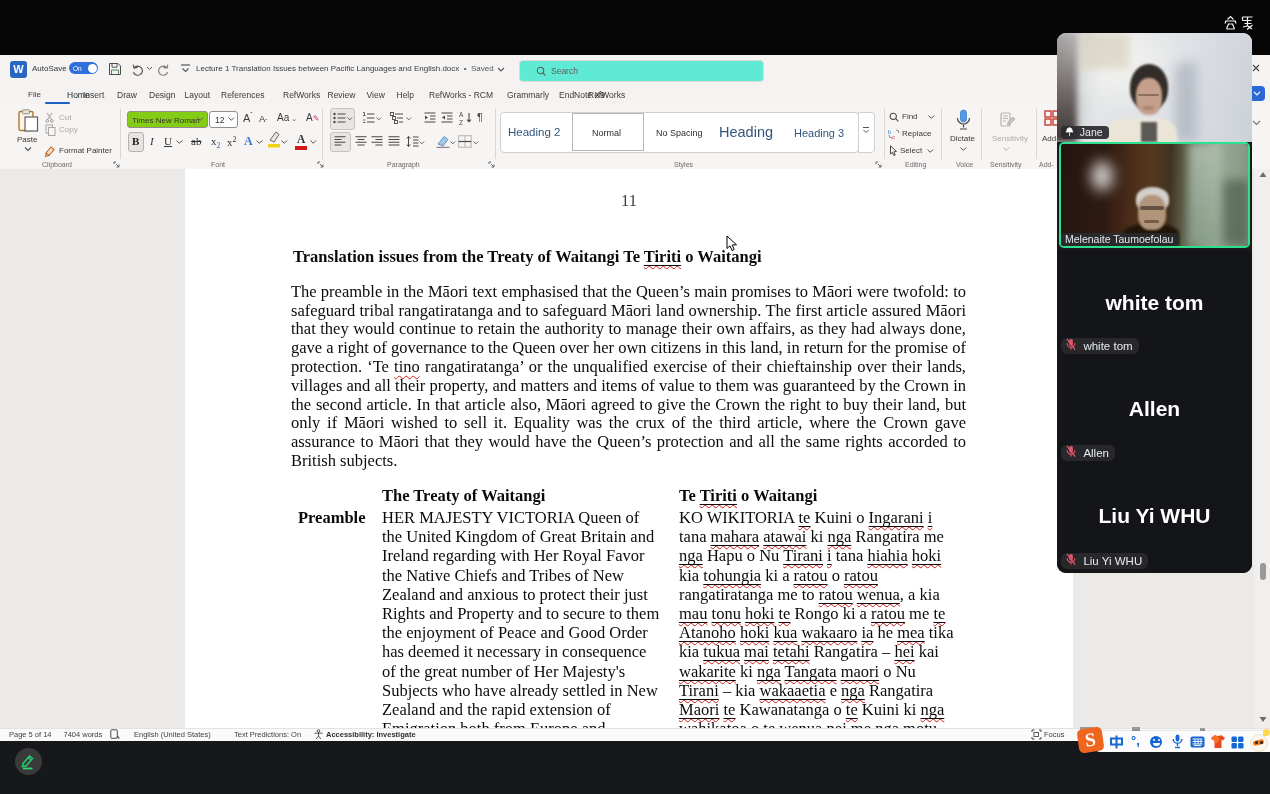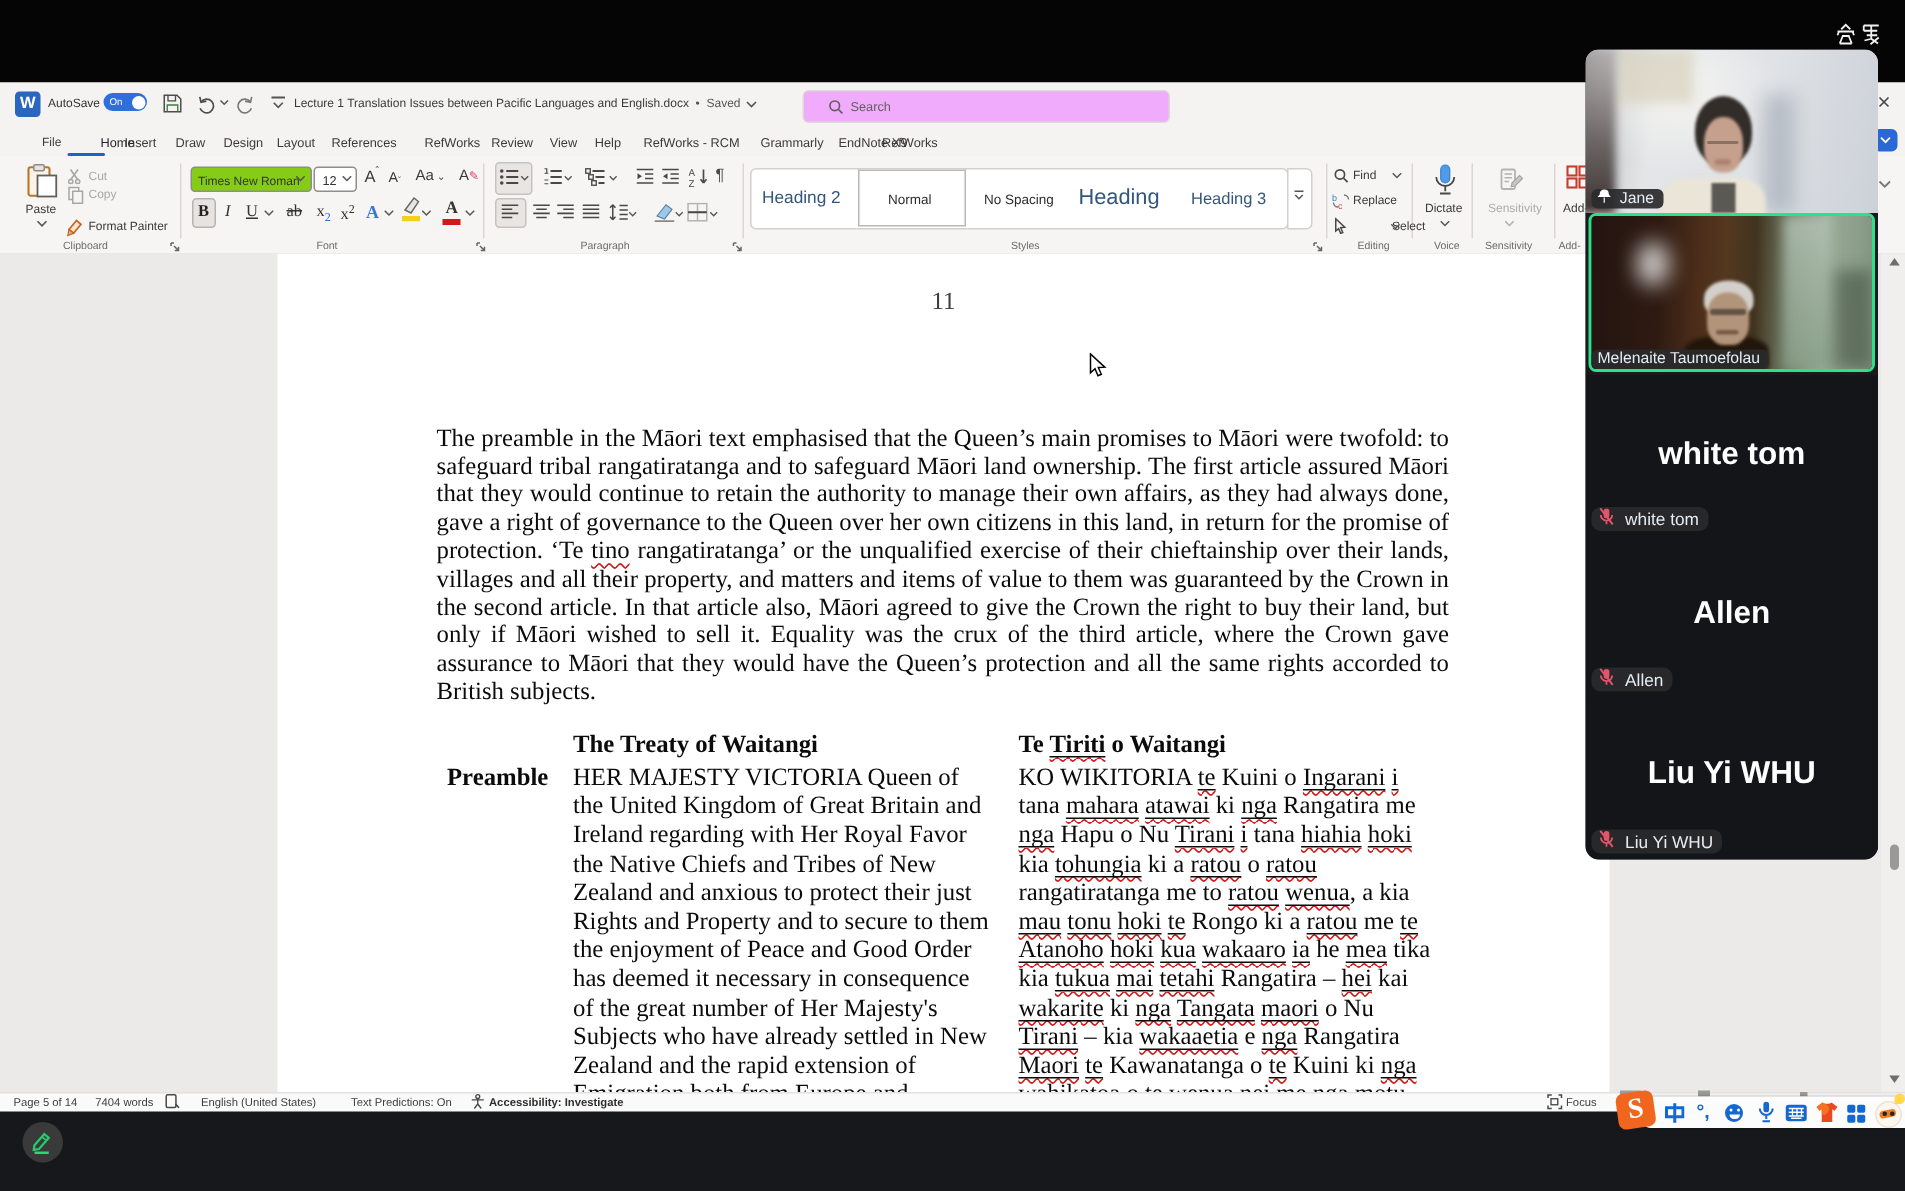--- a/index.html
+++ b/index.html
@@ -71,21 +71,21 @@
         <path d="M11.8 1.6 L11 5.2 L7.4 4.4" fill="none" stroke="#7b7977" stroke-width="1.1"></path>
       </svg>
       <svg class="abs" style="left:180px;top:9px" width="11" height="10" viewBox="0 0 11 10">
         <path d="M1 1 h9" stroke="#555" stroke-width="1.2"></path>
         <path d="M2.5 4.5 l3 3 l3 -3" fill="none" stroke="#555" stroke-width="1.1"></path>
       </svg>
       <div class="abs" style="left:196px;top:9px;font-size:8px;color:#3a3a3a;white-space:nowrap;">Lecture 1 Translation Issues between Pacific Languages and English.docx <span style="color:#555">&nbsp;•&nbsp; Saved</span></div>
       <svg class="abs" style="left:497px;top:12px" width="8" height="6" viewBox="0 0 8 6">
           <path d="M1 1 l3 3 l3 -3" fill="none" stroke="#555" stroke-width="1.1"></path>
         </svg>
-      <div class="abs" style="left:519px;top:5px;width:243px;height:20px;background:#f0abfc;border:1px solid #dcd9d7;border-radius:4px;margin-left:16px;">
+      <div class="abs" style="left:519px;top:5px;width:243px;height:20px;background:#5eead4;border:1px solid #dcd9d7;border-radius:4px;">
         <svg class="abs" style="left:16px;top:5px" width="11" height="11" viewBox="0 0 11 11">
             <circle cx="4.5" cy="4.5" r="3.2" fill="none" stroke="#605e5c" stroke-width="1.1"></circle>
             <path d="M7 7 l2.6 2.6" stroke="#605e5c" stroke-width="1.1"></path>
           </svg>
         <div class="abs" style="left:31px;top:5px;font-size:8.5px;color:#605e5c;">Search</div>
       </div>
     </div>
 
     <div id="tabsrow">
       <div class="tab" style="left:28px;font-size:8px;">File</div>
@@ -308,21 +308,21 @@
         </svg>
       <svg class="abs" style="left:888px;top:24px" width="12" height="12" viewBox="0 0 12 12">
         <text x="0" y="6" font-size="6" fill="#3a81c4" font-family="Liberation Sans">b</text>
         <text x="4" y="11" font-size="6" fill="#c44" font-family="Liberation Sans">c</text>
         <path d="M8 2 a3 3 0 0 1 3 3 M4 10 a3 3 0 0 1 -3 -3" stroke="#777" stroke-width="0.9" fill="none"></path>
       </svg>
       <div class="abs" style="left:902px;top:25px;font-size:8px;color:#3b3937;">Replace</div>
       <svg class="abs" style="left:889px;top:41px" width="9" height="11" viewBox="0 0 9 11">
           <path d="M1.5 0.8 L7.5 6.5 L4.8 6.8 L6.2 10 L4.8 10.6 L3.4 7.4 L1.5 9 z" fill="none" stroke="#4a4846" stroke-width="1"></path>
         </svg>
-      <div class="abs" style="left:928px;top:42px;font-size:8px;color:#3b3937;">Select</div>
+      <div class="abs" style="left:900px;top:42px;font-size:8px;color:#3b3937;">Select</div>
       <svg class="abs" style="left:927px;top:45px" width="7" height="5" viewBox="0 0 7 5">
           <path d="M0.5 0.5 l2.8 2.8 l2.8 -2.8" fill="none" stroke="#555" stroke-width="1"></path>
         </svg>
 
       <svg class="abs" style="left:955px;top:5px" width="17" height="25" viewBox="0 0 17 25">
         <rect x="5.5" y="1" width="6" height="12" rx="3" fill="#4f9be8" stroke="#3a7fcb" stroke-width="0.8"></rect>
         <path d="M2.5 9 a6 6 0 0 0 12 0" fill="none" stroke="#4a4846" stroke-width="1.2"></path>
         <path d="M8.5 15.5 v3 M5 20 h7" stroke="#4a4846" stroke-width="1.2"></path>
       </svg>
       <div class="abs" style="left:950px;top:30px;font-size:8px;color:#3b3937;">Dictate</div>
@@ -345,20 +345,21 @@
         <rect x="9" y="1" width="6" height="6" fill="none" stroke="#c43e2f" stroke-width="1.4"></rect>
         <rect x="1" y="9" width="6" height="6" fill="none" stroke="#c43e2f" stroke-width="1.4"></rect>
         <rect x="9" y="9" width="6" height="6" fill="none" stroke="#c43e2f" stroke-width="1.4"></rect>
       </svg>
       <div class="abs" style="left:1042px;top:30px;font-size:8px;color:#3b3937;">Add-</div>
     </div>
 
     <div id="docarea">
       <div id="page">
         <div class="dline ser" style="left:0;width:888px;text-align:center;top:21.5px;color:#3e3e3e;">11</div>
+        <div class="dline ser" style="left:108px;top:77.5px;font-weight:bold;">Translation issues from the Treaty of Waitangi Te <span class="sp"><u>Tiriti</u></span> o Waitangi</div>
 
         <div class="jline ser" style="top:112.8px;">The preamble in the Māori text emphasised that the Queen’s main promises to Māori were twofold: to</div>
         <div class="jline ser" style="top:131.6px;">safeguard tribal rangatiratanga and to safeguard Māori land ownership. The first article assured Māori</div>
         <div class="jline ser" style="top:150.4px;">that they would continue to retain the authority to manage their own affairs, as they had always done,</div>
         <div class="jline ser" style="top:169.2px;">gave a right of governance to the Queen over her own citizens in this land, in return for the promise of</div>
         <div class="jline ser" style="top:188px;">protection. ‘Te <span class="sp">tino</span> rangatiratanga’ or the unqualified exercise of their chieftainship over their lands,</div>
         <div class="jline ser" style="top:206.8px;">villages and all their property, and matters and items of value to them was guaranteed by the Crown in</div>
         <div class="jline ser" style="top:225.6px;">the second article. In that article also, Māori agreed to give the Crown the right to buy their land, but</div>
         <div class="jline ser" style="top:244.4px;">only if Māori wished to sell it. Equality was the crux of the third article, where the Crown gave</div>
         <div class="jline ser" style="top:263.2px;">assurance to Māori that they would have the Queen’s protection and all the same rights accorded to</div>

